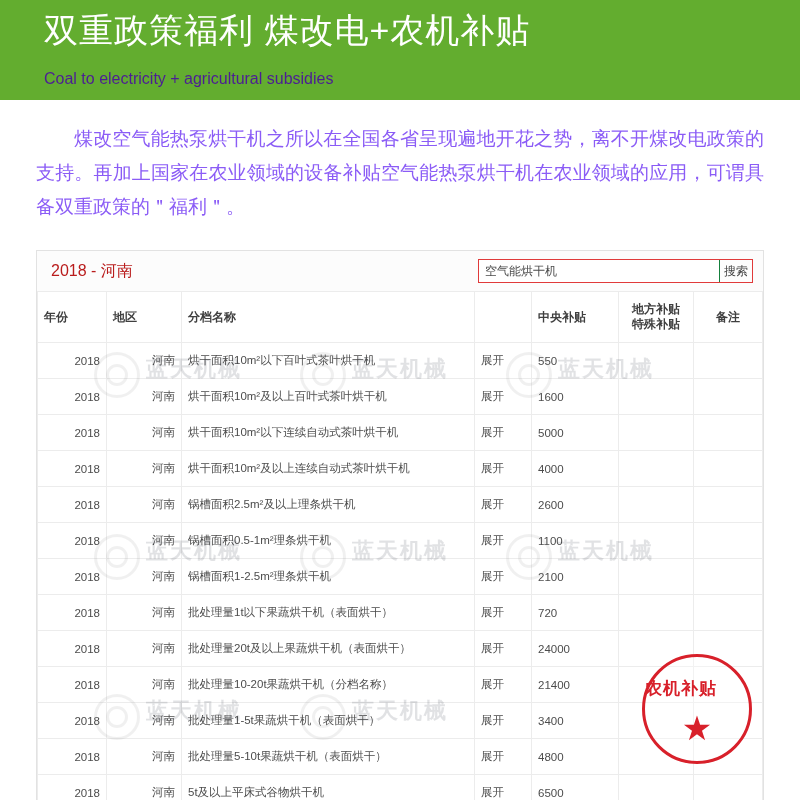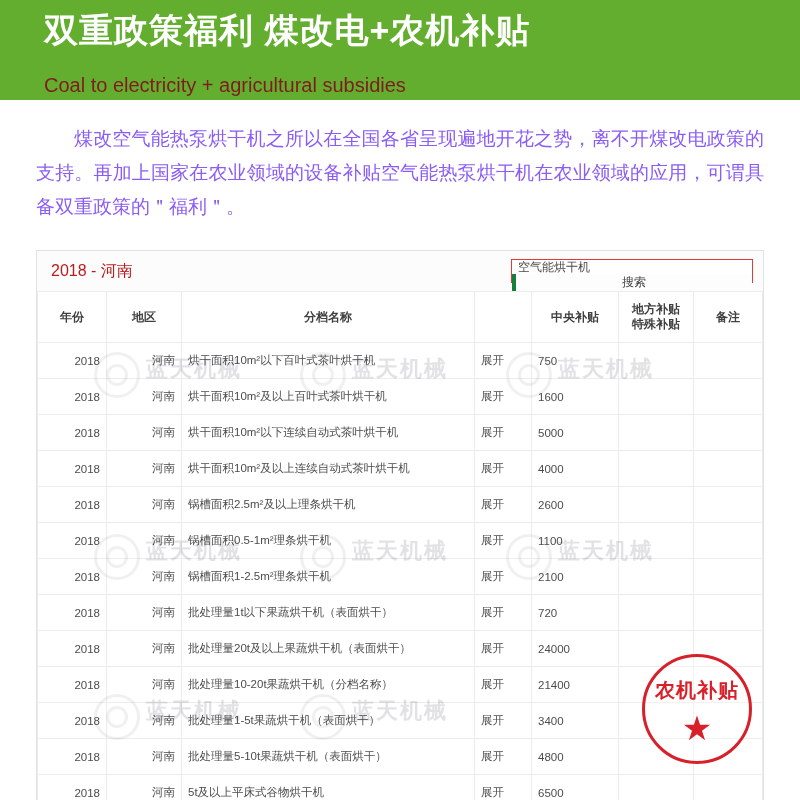--- a/index.html
+++ b/index.html
@@ -19,30 +19,30 @@
   .banner {
     background: #63ad2f;
     height: 100px;
     padding: 8px 0 0 44px;
     box-sizing: border-box;
     position: relative;
   }
   .banner-title {
     color: #ffffff;
     font-size: 34px;
-    font-weight: bold;
+    font-weight: normal;
     letter-spacing: 1px;
     line-height: 44px;
     white-space: nowrap;
   }
   .banner-sub {
-    color: #7f1d1d;
-    font-size: 20px;
+    color: #4c1d95;
+    font-size: 16px;
     line-height: 26px;
-    margin-top: 20px;
+    margin-top: 14px;
     white-space: nowrap;
   }
 
   
   .intro {
     margin: 22px 36px 0 36px;
     font-size: 19px;
     line-height: 34px;
     color: #8b5cf6;
     text-align: justify;
@@ -71,39 +71,38 @@
     color: #b91c1c;
     flex: 0 0 auto;
   }
   .toolbar-spacer { flex: 1 1 auto; }
   .search-box {
     display: flex;
     align-items: stretch;
     border: 1px solid #e03a3a;
     height: 24px;
     box-sizing: border-box;
-    flex-direction: column;
   }
   .search-input {
     width: 228px;
     border: none;
     outline: none;
     font-size: 12px;
     color: #4a4a4a;
     padding: 0 6px;
     font-family: "Liberation Sans", sans-serif;
     background: #ffffff;
   }
   .search-btn {
     background: #fdfdfd;
     border: none;
-    border-left: 4px solid #15803d;
+    border-left: 1px solid #15803d;
     color: #444444;
     font-size: 12px;
-    padding: 0 10px;
+    padding: 0 4px;
     cursor: pointer;
     font-family: "Liberation Sans", sans-serif;
     white-space: nowrap;
   }
 
   table.subsidy {
     width: 100%;
     border-collapse: collapse;
     font-size: 11.5px;
     color: #4c4c4c;
@@ -129,21 +128,21 @@
     white-space: nowrap;
     overflow: hidden;
   }
   .c-year   { width: 56px; text-align: right; padding-left: 12px; }
   .c-region { width: 62px; text-align: right; padding-left: 10px; }
   .c-name   { text-align: left; padding-left: 10px; }
   .c-expand { width: 44px; text-align: left; padding-left: 8px; color: #555; margin-top: 10px; }
   .c-central{ width: 74px; text-align: left; padding-left: 10px; }
   .c-local  { width: 62px; }
   .c-note   { width: 56px; }
-  .th-left  { text-align: center; padding-left: 12px; }
+  .th-left  { text-align: left; padding-left: 12px; }
 
   .expand-link {
     cursor: pointer;
     color: #4c4c4c;
   }
 
   
   .wm {
     position: absolute;
     width: 132px;
@@ -188,23 +187,23 @@
     height: 104px;
     border: 3px solid #d8202a;
     border-radius: 50%;
     z-index: 5;
     background: rgba(255,255,255,0.35);
   }
   .stamp-text {
     position: absolute;
     top: 20px;
     left: 0; right: 0;
-    text-align: center;
+    text-align: left;
     color: #d8202a;
-    font-size: 20px;
+    font-size: 17px;
     font-weight: bold;
     letter-spacing: 1px;
   }
   .stamp-star {
     position: absolute;
     bottom: 16px;
     left: 50%;
     transform: translateX(-50%);
     color: #d8202a;
     font-size: 34px;
@@ -246,21 +245,21 @@
         </th>
         <th class="c-note">备注</th>
       </tr>
     </thead>
     <tbody id="table-body">
         <tr>
           <td class="c-year">2018</td>
           <td class="c-region">河南</td>
           <td class="c-name">烘干面积10m²以下百叶式茶叶烘干机</td>
           <td class="c-expand expand-link">展开</td>
-          <td class="c-central">750</td>
+          <td class="c-central">550</td>
           <td class="c-local"></td>
           <td class="c-note"></td>
         </tr>
         <tr>
           <td class="c-year">2018</td>
           <td class="c-region">河南</td>
           <td class="c-name">烘干面积10m²及以上百叶式茶叶烘干机</td>
           <td class="c-expand expand-link">展开</td>
           <td class="c-central">1600</td>
           <td class="c-local"></td>

